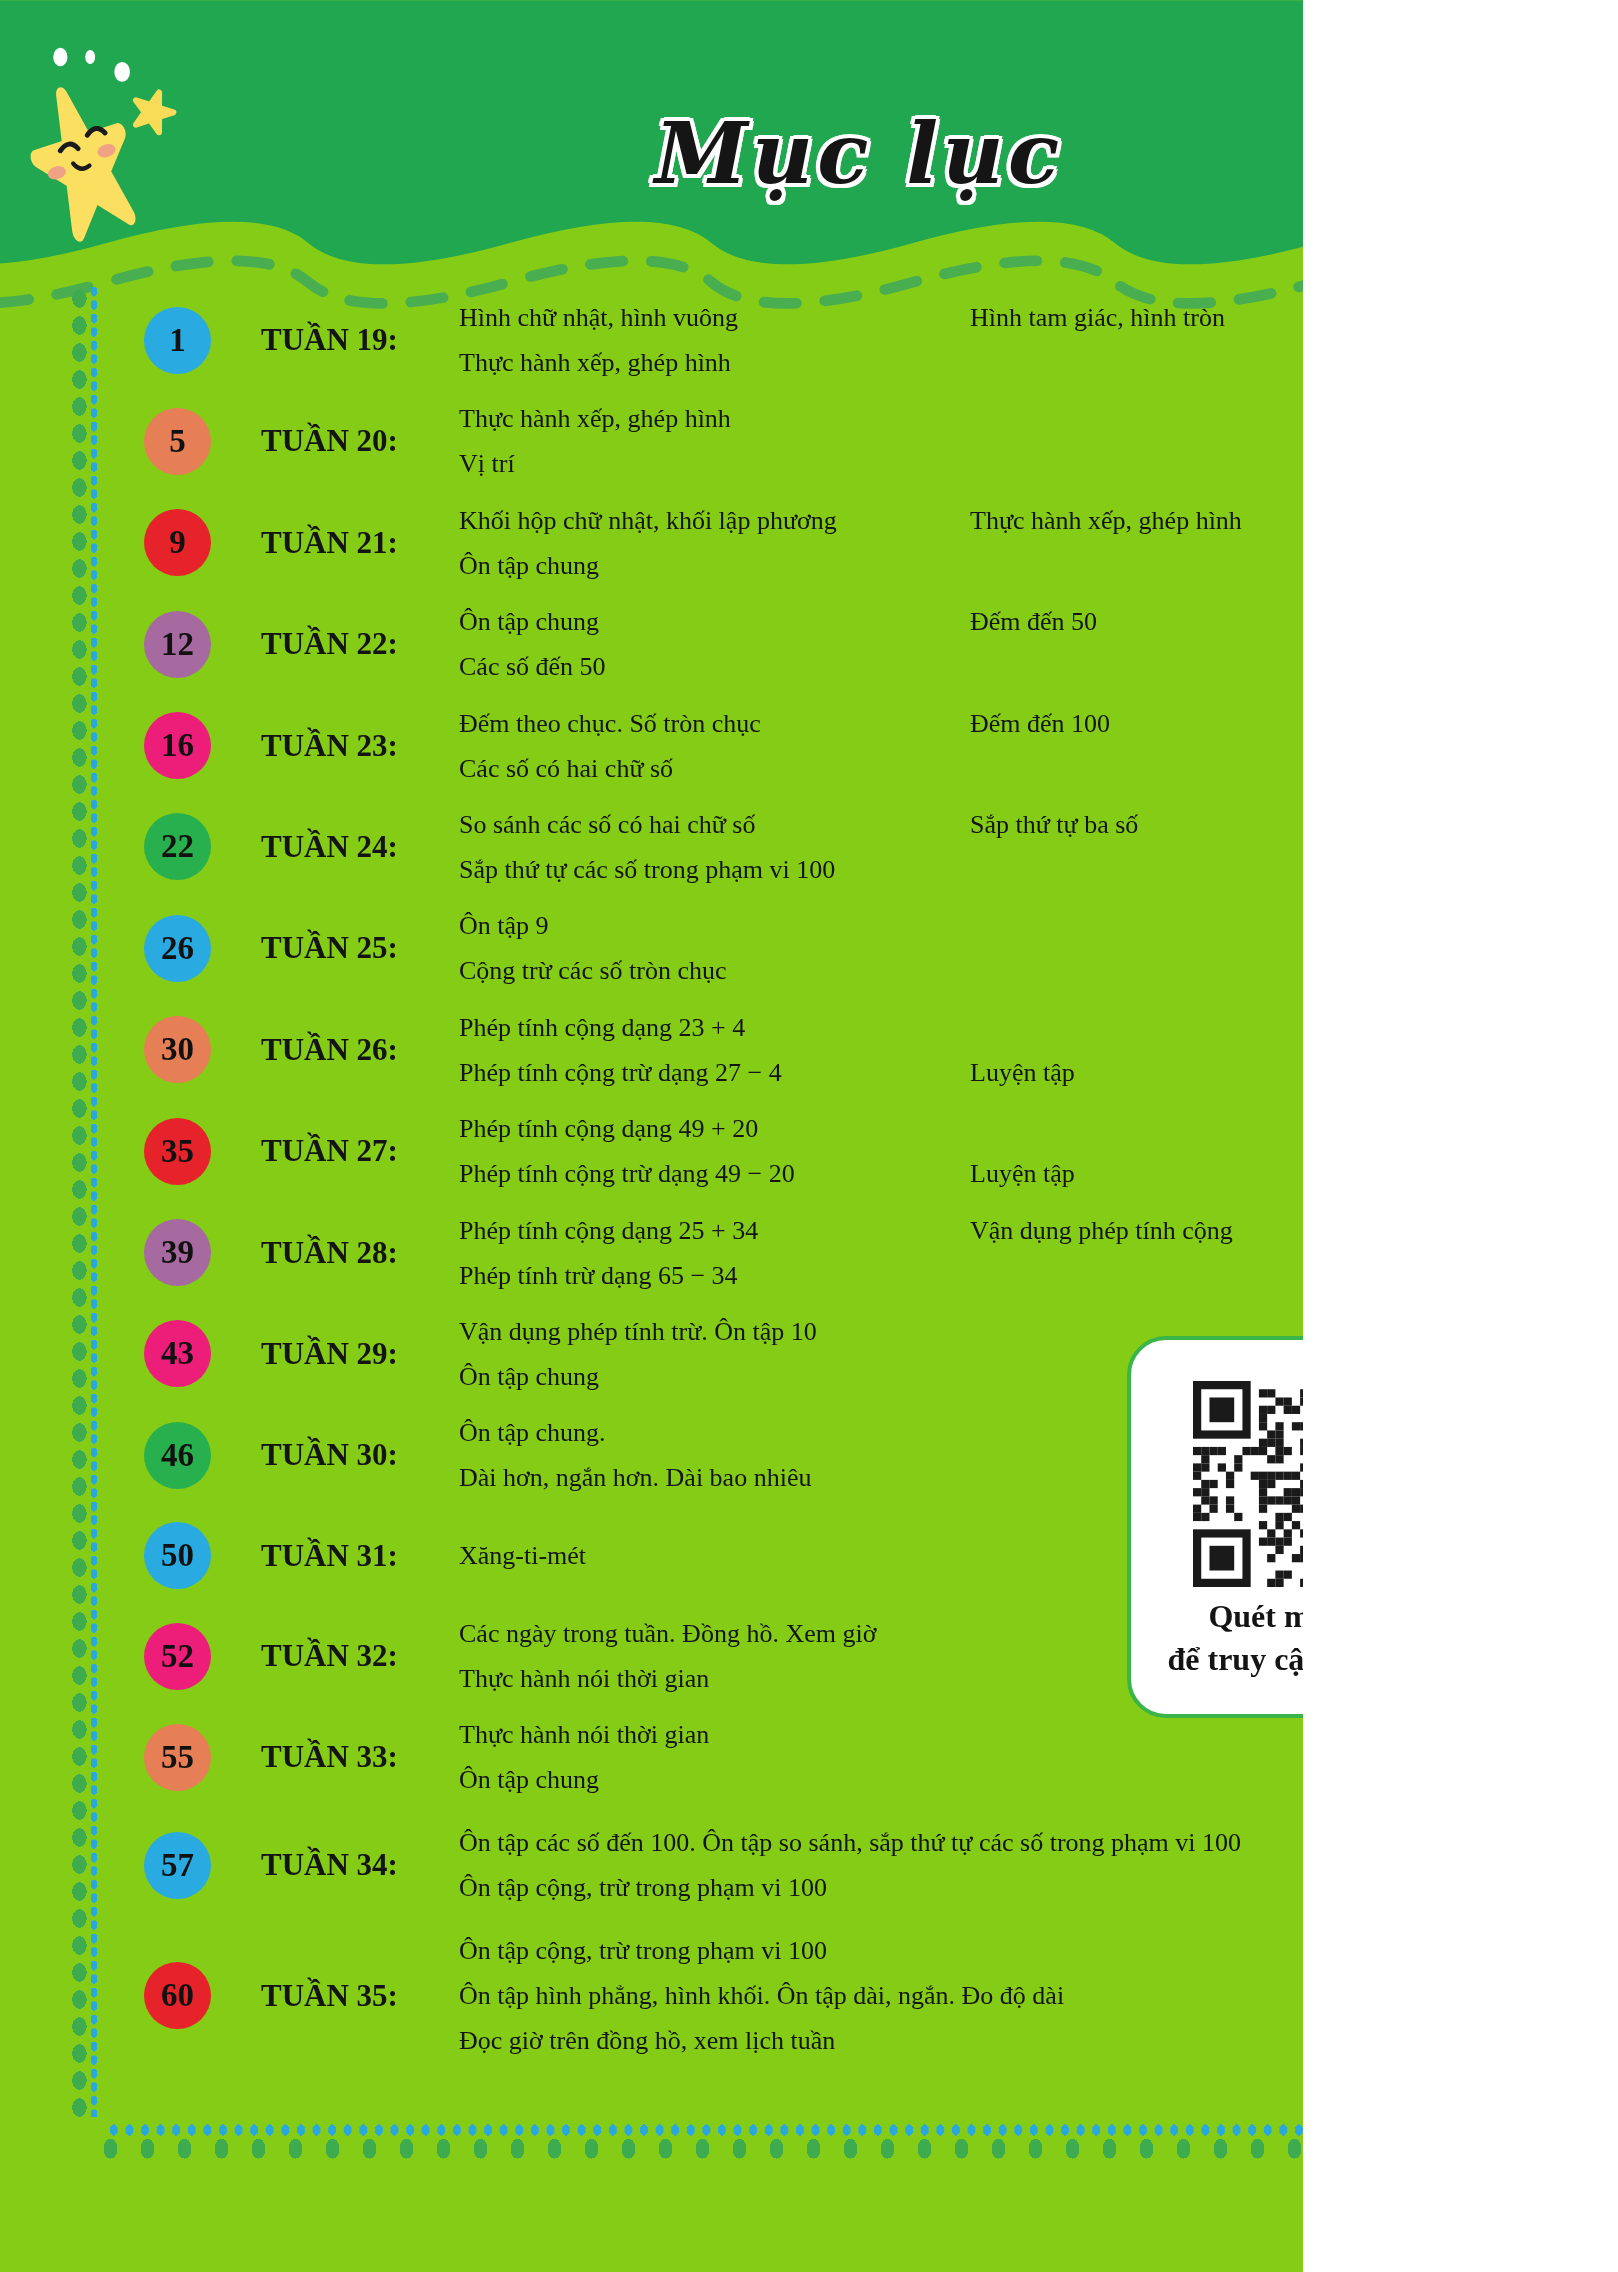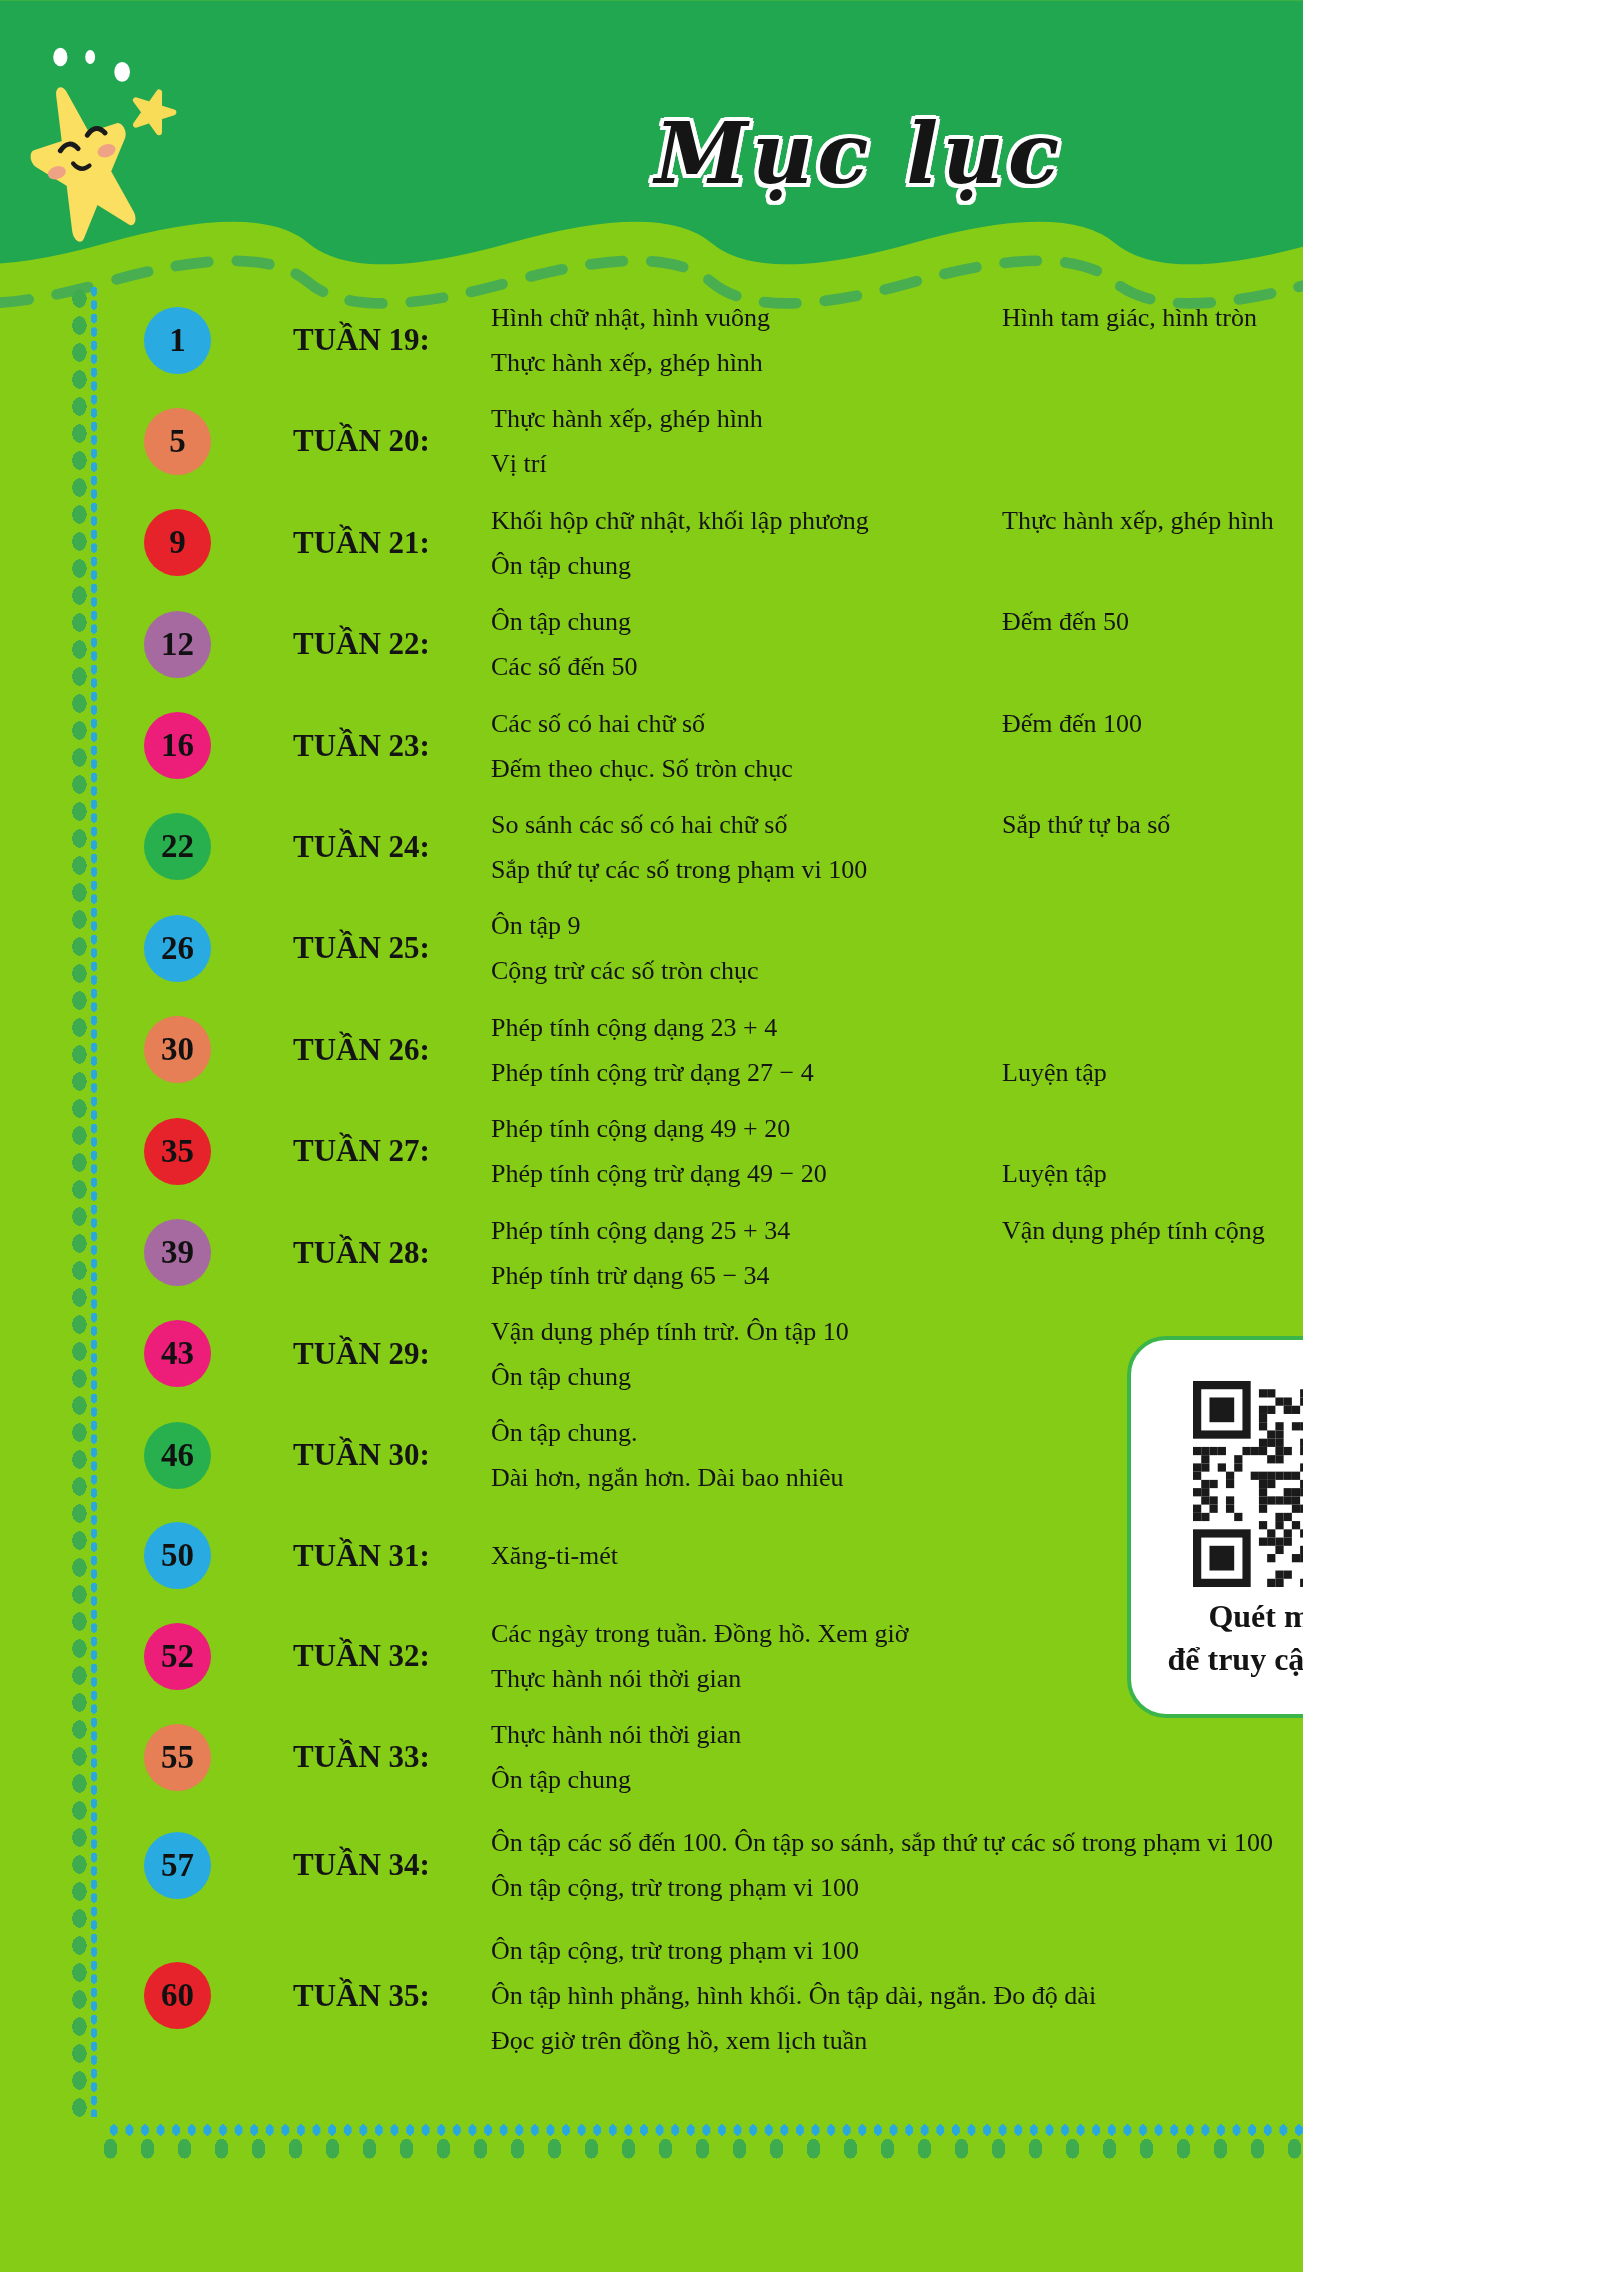--- a/index.html
+++ b/index.html
@@ -37,21 +37,21 @@
      background-image:radial-gradient(7px 10px at 18.5px 10.6px,#3EAC4E 99%,transparent 100%);
      background-size:37px 21px;}
 
   
   .toc{position:absolute;left:144px;top:295px;width:1374px;}
   .toc-row{display:flex;align-items:center;min-height:88px;margin-bottom:11.4px;}
   .toc-row.mt-lg{margin-top:18px;}
   .num-badge{flex:0 0 67px;width:67px;height:67px;border-radius:50%;
      display:flex;align-items:center;justify-content:center;
      font-weight:700;font-size:33px;color:#111;}
-  .week{width:177px;margin-left:82px;margin-right:21px;font-weight:700;font-size:31px;
+  .week{width:177px;margin-left:50px;margin-right:21px;font-weight:700;font-size:31px;
      white-space:nowrap;}
   .lesson{position:relative;flex:1;font-size:26px;line-height:45px;}
   .lesson-line{white-space:nowrap;}
   .right-text{position:absolute;left:511px;top:0;white-space:nowrap;}
   .right-text.line2{top:45px;}
 
   
   .qr-panel{position:absolute;left:1127px;top:1336px;width:337px;height:382px;
      border:4.3px solid #3AB54A;border-radius:39px;background:#fff;box-sizing:border-box;
      display:flex;flex-direction:column;align-items:center;}
@@ -140,22 +140,22 @@
           <div class="right-text line1">Đếm đến 50</div>
         </div>
     </div>
 
     <div class="toc-row">
       <div class="num-badge" style="background: rgb(236, 30, 121);">
         <span>16</span>
       </div>
       <div class="week">TUẦN 23:</div>
       <div class="lesson">
+          <div class="lesson-line">Đếm theo chục. Số tròn chục</div>
           <div class="lesson-line">Các số có hai chữ số</div>
-          <div class="lesson-line">Đếm theo chục. Số tròn chục</div>
           <div class="right-text line1">Đếm đến 100</div>
         </div>
     </div>
 
     <div class="toc-row">
       <div class="num-badge" style="background: rgb(41, 176, 78);">
         <span>22</span>
       </div>
       <div class="week">TUẦN 24:</div>
       <div class="lesson">

